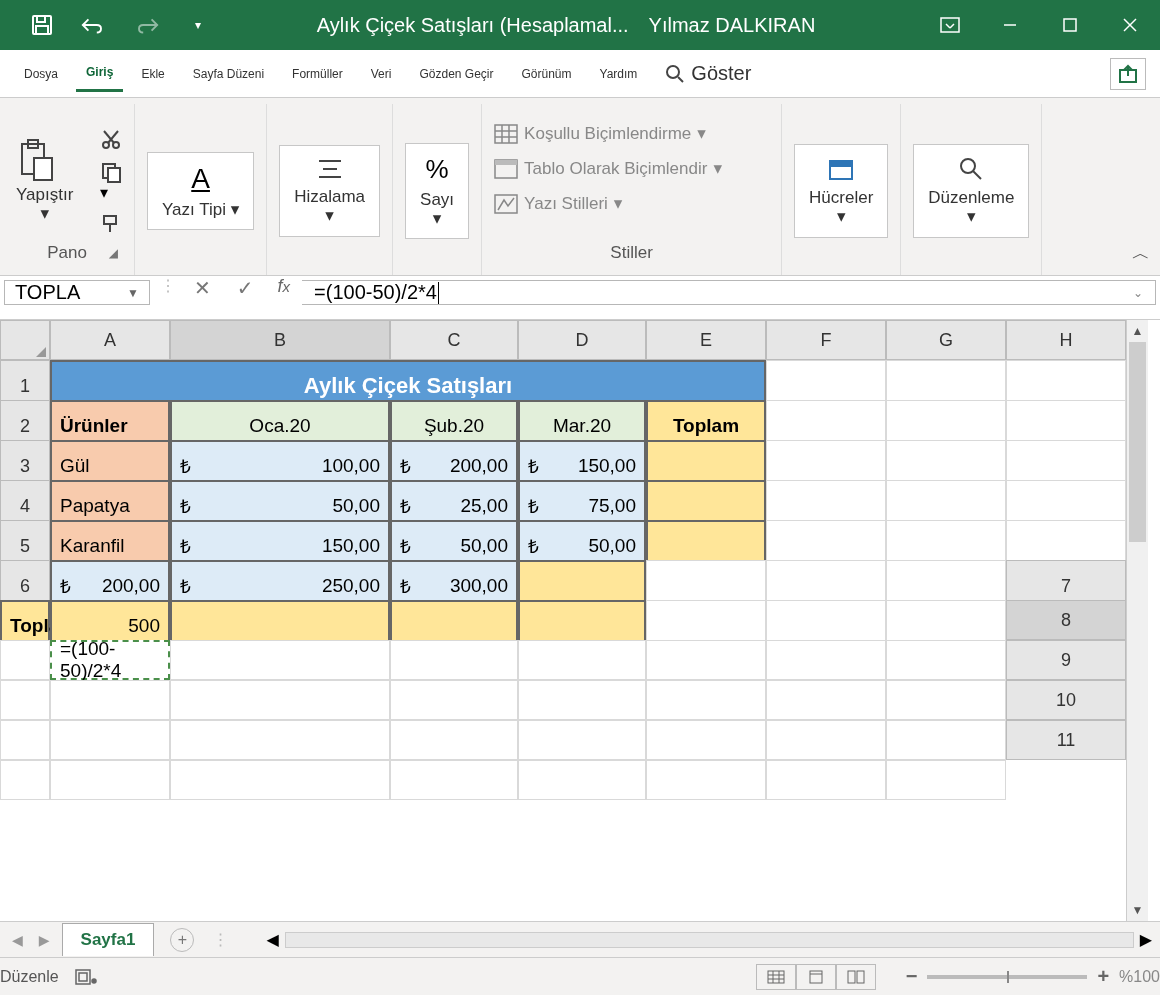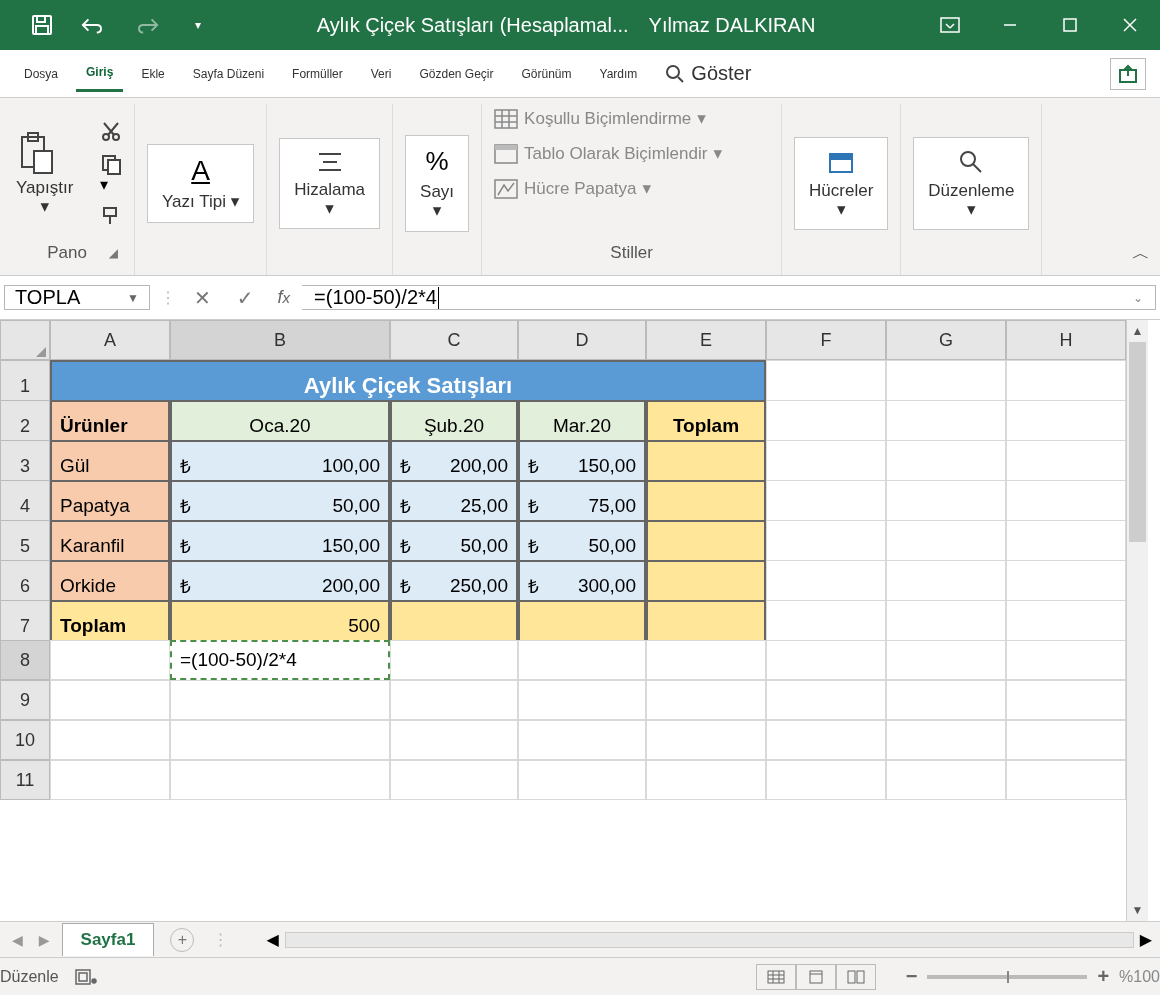--- a/index.html
+++ b/index.html
@@ -19,33 +19,33 @@
 .tabs { background: #fff; border-bottom: 1px solid #ccc; display: flex; align-items: center; padding: 0 14px; height: 48px; gap: 8px; }
 .tab { padding: 10px 10px; font-size: 12px; color: #333; cursor: pointer; }
 .tab.active { color: #0e6537; border-bottom: 3px solid #217346; font-weight: 600; }
 .tabs .search-area { display: flex; align-items: center; gap: 6px; color: #333; font-size: 20px; margin-left: 10px; }
 .tabs .share-box { margin-left: auto; width: 36px; height: 32px; border: 1px solid #bbb; display: flex; align-items: center; justify-content: center; cursor: pointer; }
 
 
 .ribbon { background: #f3f2f1; display: flex; border-bottom: 1px solid #ccc; padding: 6px 0 0 0; height: 178px; }
 .rgroup { display: flex; flex-direction: column; align-items: center; padding: 4px 12px; border-right: 1px solid #ddd; }
 .rgroup:last-child { border-right: none; flex:1;}
-.rgroup-body { flex:1; display: flex; align-items: center; gap: 10px; }
+.rgroup-body { flex:1; display: flex; align-items: center; gap: 10px; margin-top: 15px; }
 .rbtn { display: flex; flex-direction: column; align-items: flex-start; justify-content: center; gap: 4px; min-width: 60px; cursor: pointer; padding: 4px; }
 .rbtn-lg { width: 78px; }
 .rbtn .lbl { font-size: 17px; color: #333; text-align: center; line-height: 1.1; }
 .rsmallcol { display: flex; flex-direction: column; gap: 10px; }
 .rsmall { font-size: 17px; color: #888; cursor: pointer; display: flex; align-items: center; gap: 6px; }
 .rbox { border: 1px solid #c7c7c7; background: #fff; padding: 10px 14px; display: flex; flex-direction: column; align-items: center; justify-content: center; gap: 6px; }
 .rgroup-footer { width: 100%; display:flex; align-items:center; justify-content:center; position: relative; font-size:17px; color:#555; padding:4px 0 8px;}
 .rgroup-footer .dl { position:absolute; right:4px; font-size:12px; color:#777; }
 .collapse-rb { align-self:flex-end; margin:auto 10px 10px auto; cursor:pointer; color:#555; font-size:18px;}
 
 
-.fx-row { display: flex; align-items: center; border-bottom: 1px solid #ccc; height: 44px; }
+.fx-row { display: flex; align-items: flex-start; border-bottom: 1px solid #ccc; height: 44px; }
 .name-box { width: 146px; border: 1px solid #b7b7b7; margin: 4px; display: flex; align-items: center; padding: 0 10px; font-size: 20px; justify-content: space-between; background:#fff; }
 .name-box .dd { color:#666; font-size:12px; }
 .fx-sep { width: 28px; display:flex; align-items:center; justify-content:center; color:#bbb; }
 .fx-btns { display:flex; align-items:center; gap: 26px; padding: 0 12px; }
 .fx-btns span { color:#777; font-size:20px; cursor:pointer; }
 .fx-label { display:flex; align-items:center; font-style: italic; color:#666; padding:0 12px; font-size:18px; }
 .fx-input { flex:1; border: 1px solid #b7b7b7; border-left:none; margin:4px 4px 4px 0; display:flex; align-items:center; padding:0 12px; font-size:20px; background:#fff; }
 .fx-input .dd { margin-left:auto; color:#888; font-size:12px;}
 
 
@@ -263,21 +263,21 @@
             <rect x="1" y="1" width="22" height="18"></rect>
             <rect x="1" y="1" width="22" height="5" fill="#bbb" stroke="none"></rect>
           </svg>
         <span>Tablo Olarak Biçimlendir</span> ▾
       </div>
       <div class="rsmall">
         <svg width="24" height="20" fill="none" stroke="#888" stroke-width="1.5">
             <rect x="1" y="1" width="22" height="18"></rect>
             <path d="M4 16 L10 6 L14 12 L20 4"></path>
           </svg>
-        <span>Hücre Papatya</span> ▾
+        <span>Yazı Stilleri</span> ▾
       </div>
     </div>
     <div class="rgroup-footer">
         <span>Stiller</span>
       </div>
   </div>
 
   <div class="rgroup">
     <div class="rgroup-body">
       <div class="rbox rbtn">
@@ -406,21 +406,20 @@
   <div class="cell tb-val tall" style="height:52px">
         <span class="cur">₺</span>
         <span>50,00</span>
       </div>
   <div class="cell tb-tot tall" style="height:52px"></div>
   <div class="cell tall" style="height:52px"></div>
       <div class="cell tall" style="height:52px"></div>
       <div class="cell tall" style="height:52px"></div>
 
   <div class="rowh tall" style="height:52px">6</div>
-  <div class="cell tb-prod tall" style="height:52px">Orkide</div>
   <div class="cell tb-val tall" style="height:52px">
         <span class="cur">₺</span>
         <span>200,00</span>
       </div>
   <div class="cell tb-val tall" style="height:52px">
         <span class="cur">₺</span>
         <span>250,00</span>
       </div>
   <div class="cell tb-val tall" style="height:52px">
         <span class="cur">₺</span>

